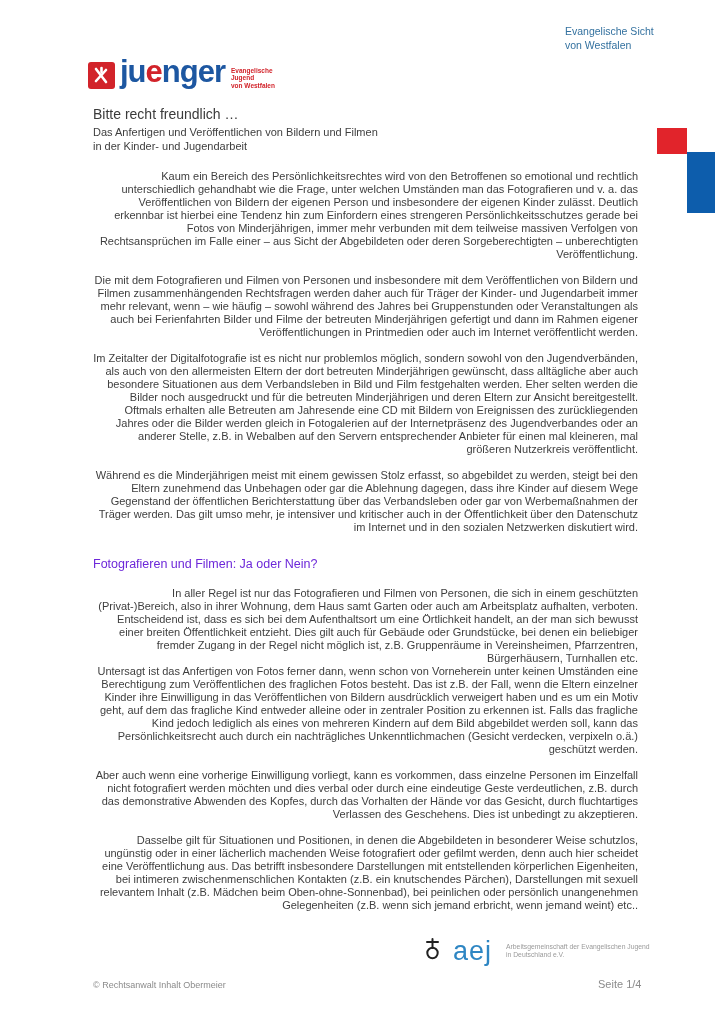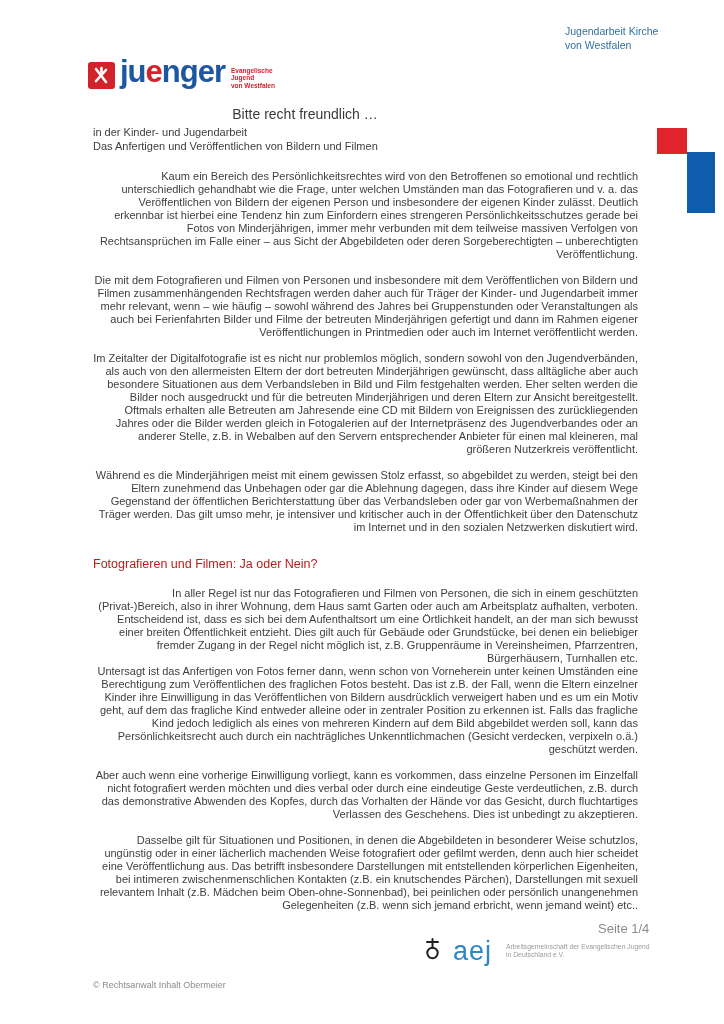--- a/index.html
+++ b/index.html
@@ -28,35 +28,35 @@
     position:absolute; left:565px; top:25px;
     font-size:10.5px; color:#33719f; line-height:13.5px;
   }
 
   
   .decor-red  { position:absolute; left:657px; top:128px; width:30px; height:26px; }
   .decor-blue { position:absolute; left:687px; top:152px; width:28px; height:61px; }
 
   
   .titleblock { position:absolute; left:93px; top:106px; }
-  .doc-title  { margin:0 0 4px 0; font-size:14px; font-weight:400; color:#3a3a3a;text-align:right; }
+  .doc-title  { margin:0 0 4px 0; font-size:14px; font-weight:400; color:#3a3a3a; }
   .doc-sub    { font-size:11px; line-height:13.5px; color:#3e3e3e; }
 
   
   .bodytext { position:absolute; left:93px; top:170px; width:545px; font-size:11px; line-height:13px; }
   .bodytext p { margin:0 0 13px 0; white-space:pre-line; text-align:right; }
-  .section-heading { font-size:12.5px; font-weight:400; color:#b91c1c; margin:24px 0 16px 0; }
+  .section-heading { font-size:12.5px; font-weight:400; color:#6d28d9; margin:24px 0 16px 0; }
 
   
   .aej-block { position:absolute; left:424px; top:936px; display:flex; align-items:center; }
   .aej-symbol { flex:0 0 auto; margin-right:12px; }
   .aej-word { font-size:27px; color:#2e86c3; letter-spacing:1px; line-height:30px; margin-right:14px;text-align:center; }
   .aej-desc { font-size:6.8px; color:#9a9a9a; line-height:8.5px; }
   .copyright { position:absolute; left:93px;  top:980px; font-size:9px; color:#8b8b8b; }
-  .pagenum   { position:absolute; left:598px; top:921px; font-size:13px; color:#8b8b8b; }
+  .pagenum   { position:absolute; left:598px; top:978px; font-size:11px; color:#8b8b8b; }
 </style>
 </head>
 <body>
 
 <div class="page">
 
   <div class="juenger-logo">
     <span class="logo-mark">
       <svg width="21" height="21" viewBox="0 0 21 21">
         <g stroke="#ffffff" stroke-width="2.6" stroke-linecap="round" fill="none">
@@ -68,32 +68,32 @@
     </span>
     <span class="logo-word"><span>ju</span><span class="accent">e</span><span>nger</span></span>
     <span class="logo-tagline">
       <div>Evangelische</div>
       <div>Jugend</div>
       <div>von Westfalen</div>
     </span>
   </div>
 
   <div class="church">
-    <div>Jugendarbeit Kirche</div>
+    <div>Evangelische Sicht</div>
     <div>von Westfalen</div>
   </div>
 
   <div class="decor-red" style="background:#e1242b;"></div>
   <div class="decor-blue" style="background:#0d5dac;"></div>
 
   <div class="titleblock">
     <h1 class="doc-title">Bitte recht freundlich …</h1>
     <div class="doc-sub">
+      <div>Das Anfertigen und Veröffentlichen von Bildern und Filmen</div>
       <div>in der Kinder- und Jugendarbeit</div>
-      <div>Das Anfertigen und Veröffentlichen von Bildern und Filmen</div>
     </div>
   </div>
 
   <div class="bodytext">
     <p>Kaum ein Bereich des Persönlichkeitsrechtes wird von den Betroffenen so emotional und rechtlich unterschiedlich gehandhabt wie die Frage, unter welchen Umständen man das Fotografieren und v. a. das Veröffentlichen von Bildern der eigenen Person und insbesondere der eigenen Kinder zulässt. Deutlich erkennbar ist hierbei eine Tendenz hin zum Einfordern eines strengeren Persönlichkeitsschutzes gerade bei Fotos von Minderjährigen, immer mehr verbunden mit dem teilweise massiven Verfolgen von Rechtsansprüchen im Falle einer – aus Sicht der Abgebildeten oder deren Sorgeberechtigten – unberechtigten Veröffentlichung.</p>
     <p>Die mit dem Fotografieren und Filmen von Personen und insbesondere mit dem Veröffentlichen von Bildern und Filmen zusammenhängenden Rechtsfragen werden daher auch für Träger der Kinder- und Jugendarbeit immer mehr relevant, wenn – wie häufig – sowohl während des Jahres bei Gruppenstunden oder Veranstaltungen als auch bei Ferienfahrten Bilder und Filme der betreuten Minderjährigen gefertigt und dann im Rahmen eigener Veröffentlichungen in Printmedien oder auch im Internet veröffentlicht werden.</p>
     <p>Im Zeitalter der Digitalfotografie ist es nicht nur problemlos möglich, sondern sowohl von den Jugendverbänden, als auch von den allermeisten Eltern der dort betreuten Minderjährigen gewünscht, dass alltägliche aber auch besondere Situationen aus dem Verbandsleben in Bild und Film festgehalten werden. Eher selten werden die Bilder noch ausgedruckt und für die betreuten Minderjährigen und deren Eltern zur Ansicht bereitgestellt. Oftmals erhalten alle Betreuten am Jahresende eine CD mit Bildern von Ereignissen des zurückliegenden Jahres oder die Bilder werden gleich in Fotogalerien auf der Internetpräsenz des Jugendverbandes oder an anderer Stelle, z.B. in Webalben auf den Servern entsprechender Anbieter für einen mal kleineren, mal größeren Nutzerkreis veröffentlicht.</p>
     <p>Während es die Minderjährigen meist mit einem gewissen Stolz erfasst, so abgebildet zu werden, steigt bei den Eltern zunehmend das Unbehagen oder gar die Ablehnung dagegen, dass ihre Kinder auf diesem Wege Gegenstand der öffentlichen Berichterstattung über das Verbandsleben oder gar von Werbemaßnahmen der Träger werden. Das gilt umso mehr, je intensiver und kritischer auch in der Öffentlichkeit über den Datenschutz im Internet und in den sozialen Netzwerken diskutiert wird.</p>
     <div class="section-heading">Fotografieren und Filmen: Ja oder Nein?</div>
     <p>In aller Regel ist nur das Fotografieren und Filmen von Personen, die sich in einem geschützten (Privat-)Bereich, also in ihrer Wohnung, dem Haus samt Garten oder auch am Arbeitsplatz aufhalten, verboten. Entscheidend ist, dass es sich bei dem Aufenthaltsort um eine Örtlichkeit handelt, an der man sich bewusst einer breiten Öffentlichkeit entzieht. Dies gilt auch für Gebäude oder Grundstücke, bei denen ein beliebiger fremder Zugang in der Regel nicht möglich ist, z.B. Gruppenräume in Vereinsheimen, Pfarrzentren, Bürgerhäusern, Turnhallen etc.

